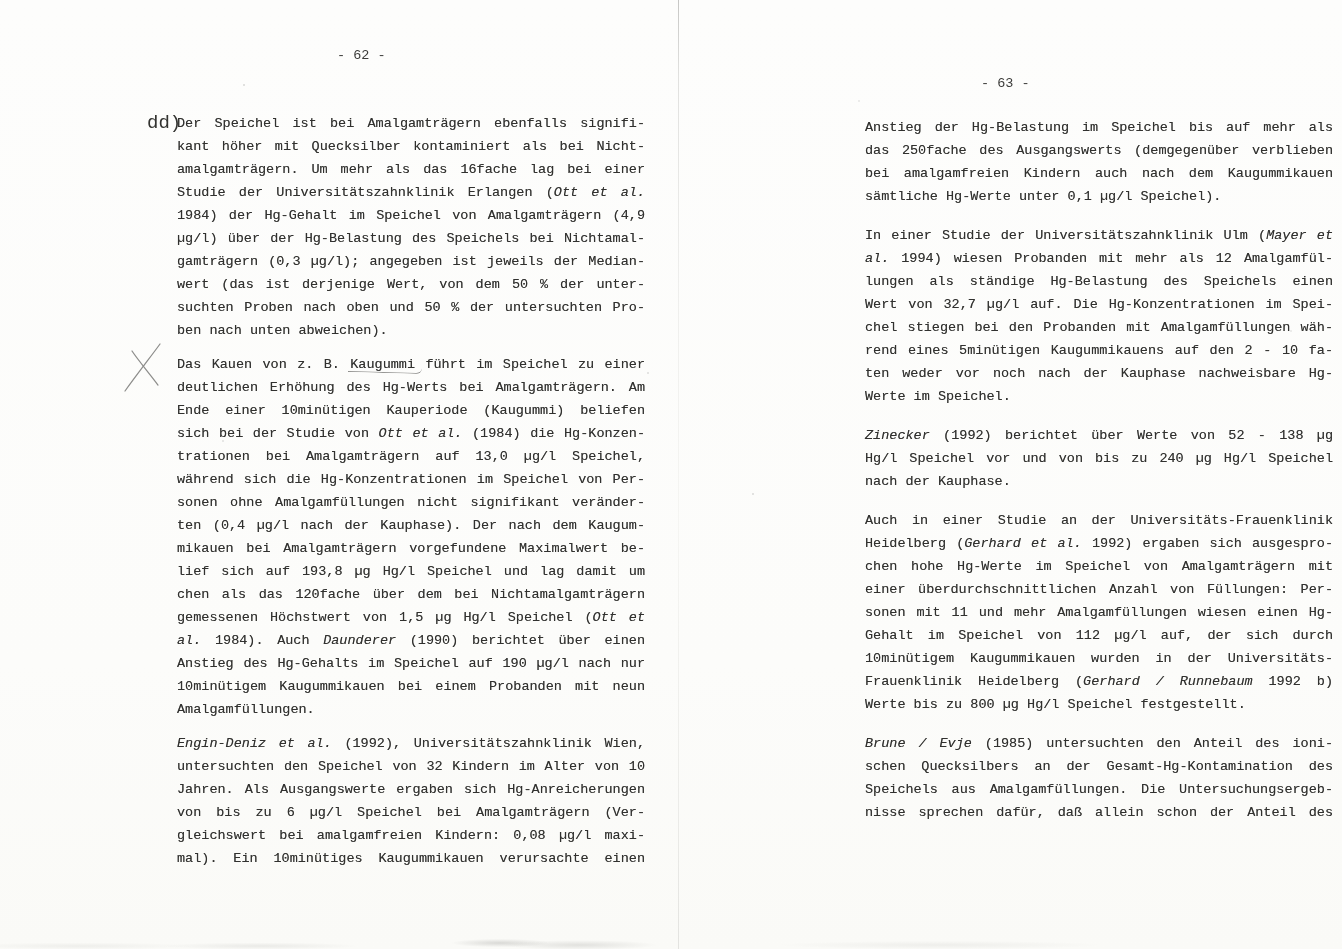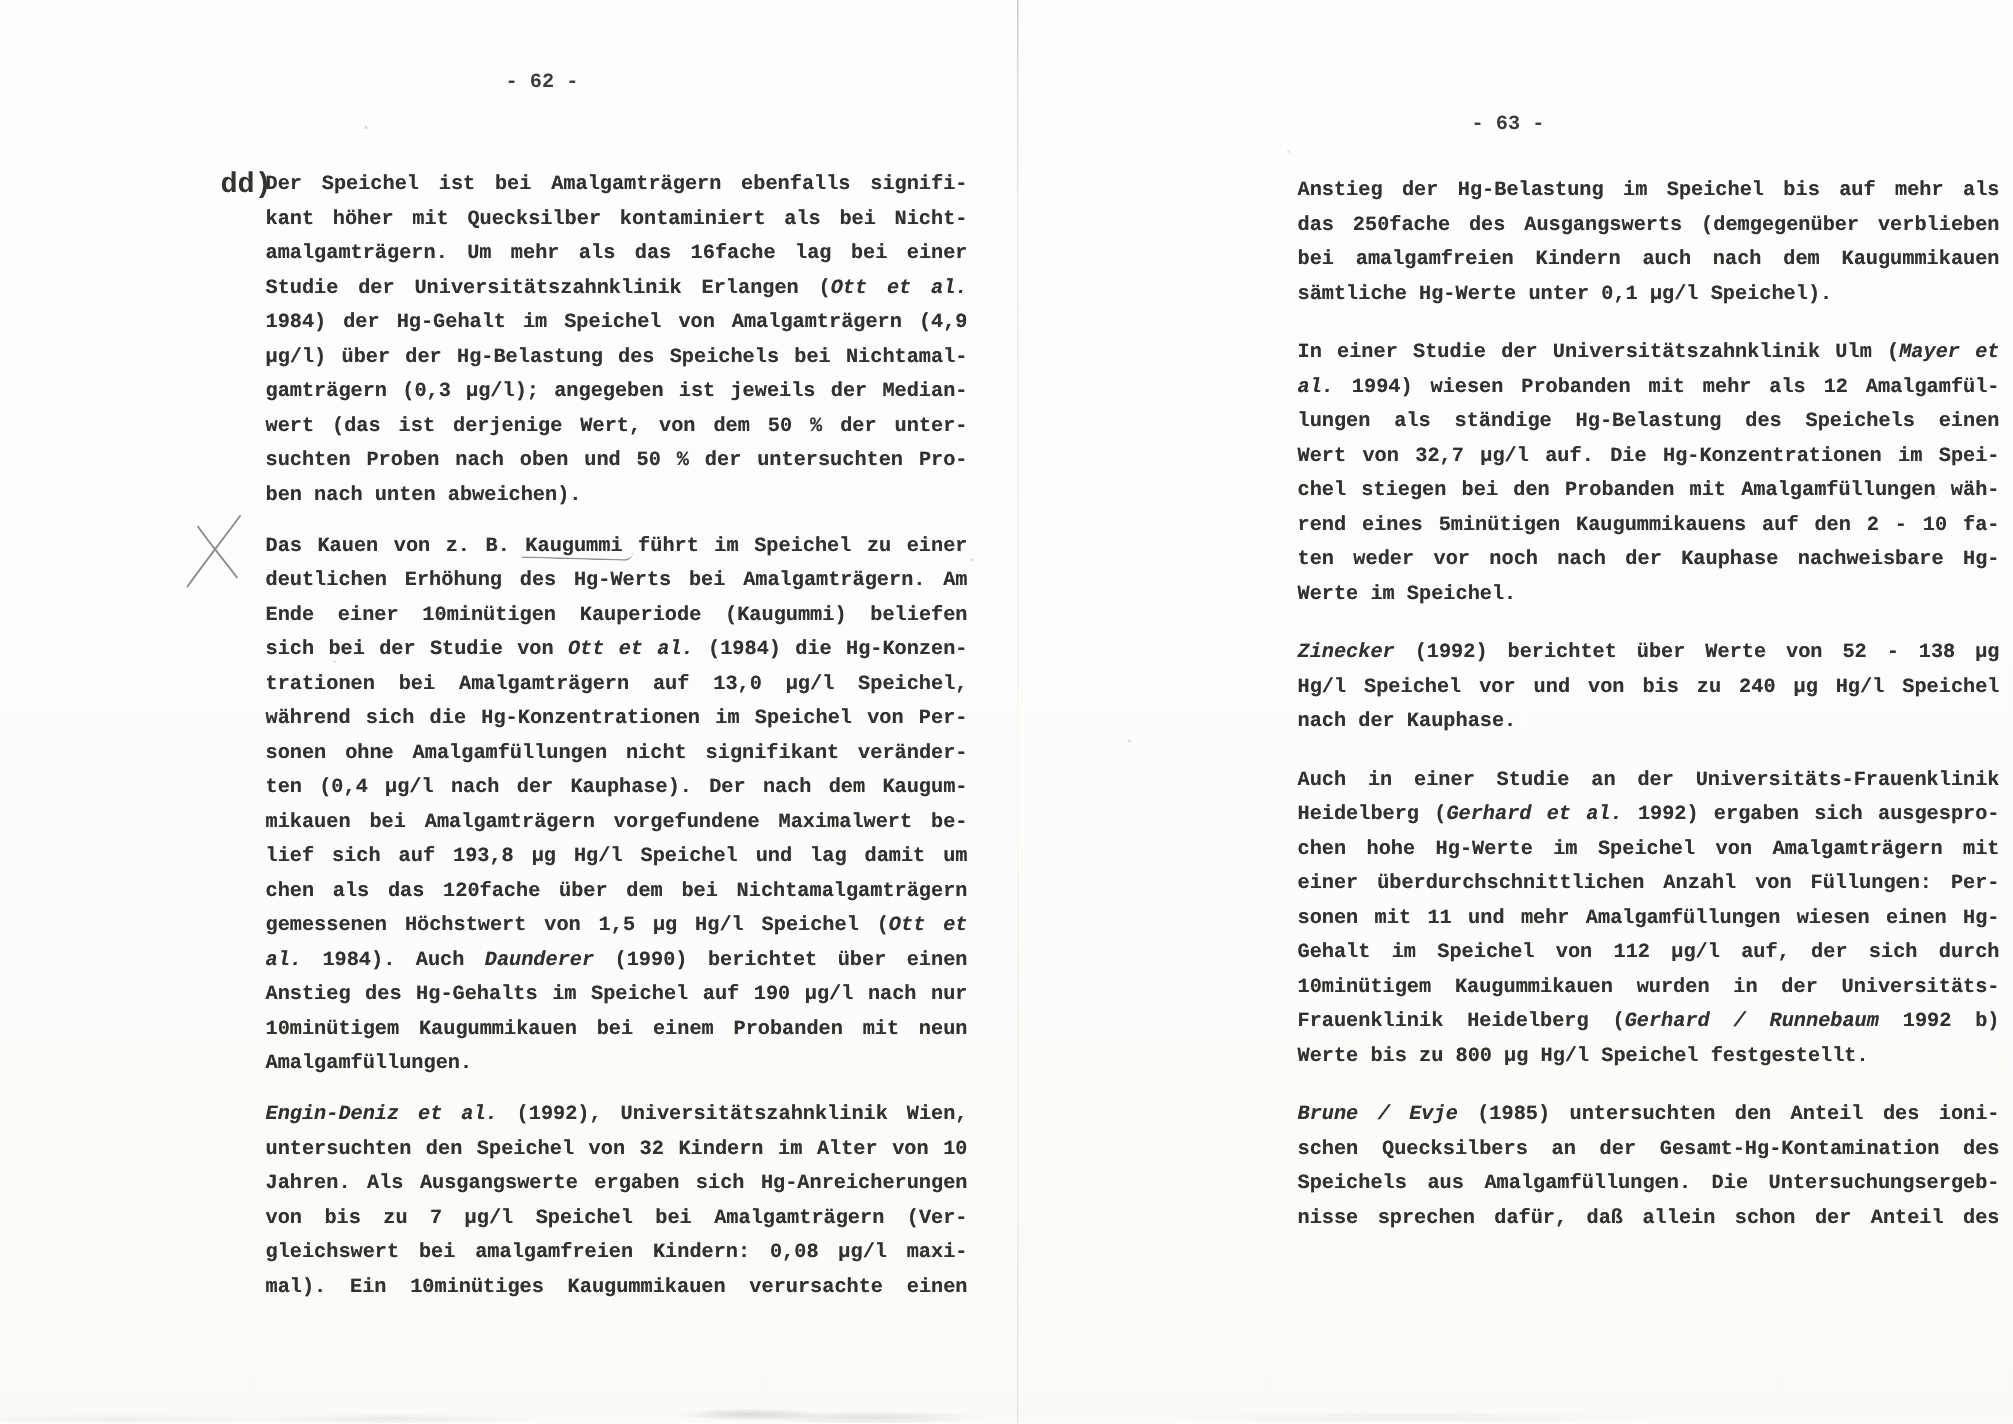--- a/index.html
+++ b/index.html
@@ -3,21 +3,21 @@
 <meta charset="utf-8">
 <title>Scan</title>
 <style>
   html,body{margin:0;padding:0;background:#ffffff;}
   .scan{
     position:relative;width:1342px;height:949px;overflow:hidden;
     background:linear-gradient(180deg,#fdfdfc 0%,#fcfcfa 70%,#fafaf7 100%);
     font-family:"Liberation Mono","DejaVu Sans Mono",monospace;
     color:#333330;
   }
-  .page{position:absolute;top:0;height:949px;font-weight:bold;}
+  .page{position:absolute;top:0;height:949px;}
   .page-left{left:0;width:679px;}
   .page-right{left:679px;width:663px;}
   .page-number{
     position:absolute;top:48px;font-size:13.5px;line-height:16px;
     color:#3c3c3a;white-space:pre;
   }
   .page-left .page-number{left:337px;}
   .page-right .page-number{left:302px;margin-top:28px;}
   .col{position:absolute;width:468px;}
   .page-left .col{left:177px;top:112px;}
@@ -102,21 +102,21 @@
           <div class="line j"><span>gemessenen Höchstwert von 1,5 µg Hg/l Speichel (</span><span class="it">Ott et</span></div>
           <div class="line j"><span class="it">al.</span><span> 1984). Auch </span><span class="it">Daunderer</span><span> (1990) berichtet über einen</span></div>
           <div class="line j">Anstieg des Hg-Gehalts im Speichel auf 190 µg/l nach nur</div>
           <div class="line j">10minütigem Kaugummikauen bei einem Probanden mit neun</div>
           <div class="line">Amalgamfüllungen.</div>
         </div>
         <div class="para">
           <div class="line j"><span class="it">Engin-Deniz et al.</span><span> (1992), Universitätszahnklinik Wien,</span></div>
           <div class="line j">untersuchten den Speichel von 32 Kindern im Alter von 10</div>
           <div class="line j">Jahren. Als Ausgangswerte ergaben sich Hg-Anreicherungen</div>
-          <div class="line j">von bis zu 7 µg/l Speichel bei Amalgamträgern (Ver-</div>
+          <div class="line j">von bis zu 6 µg/l Speichel bei Amalgamträgern (Ver-</div>
           <div class="line j">gleichswert bei amalgamfreien Kindern: 0,08 µg/l maxi-</div>
           <div class="line j">mal). Ein 10minütiges Kaugummikauen verursachte einen</div>
         </div>
       </div>
     <svg class="x-mark" viewBox="0 0 46 52" width="46" height="52" aria-hidden="true">
       <path d="M41 2 C33 13 19 31 6 49" fill="none" stroke="#8d8d8b" stroke-width="1.25" stroke-linecap="round"></path>
       <path d="M13 9 C19 18 30 31 39 43" fill="none" stroke="#8d8d8b" stroke-width="1.25" stroke-linecap="round"></path>
     </svg>
   </div>
 

